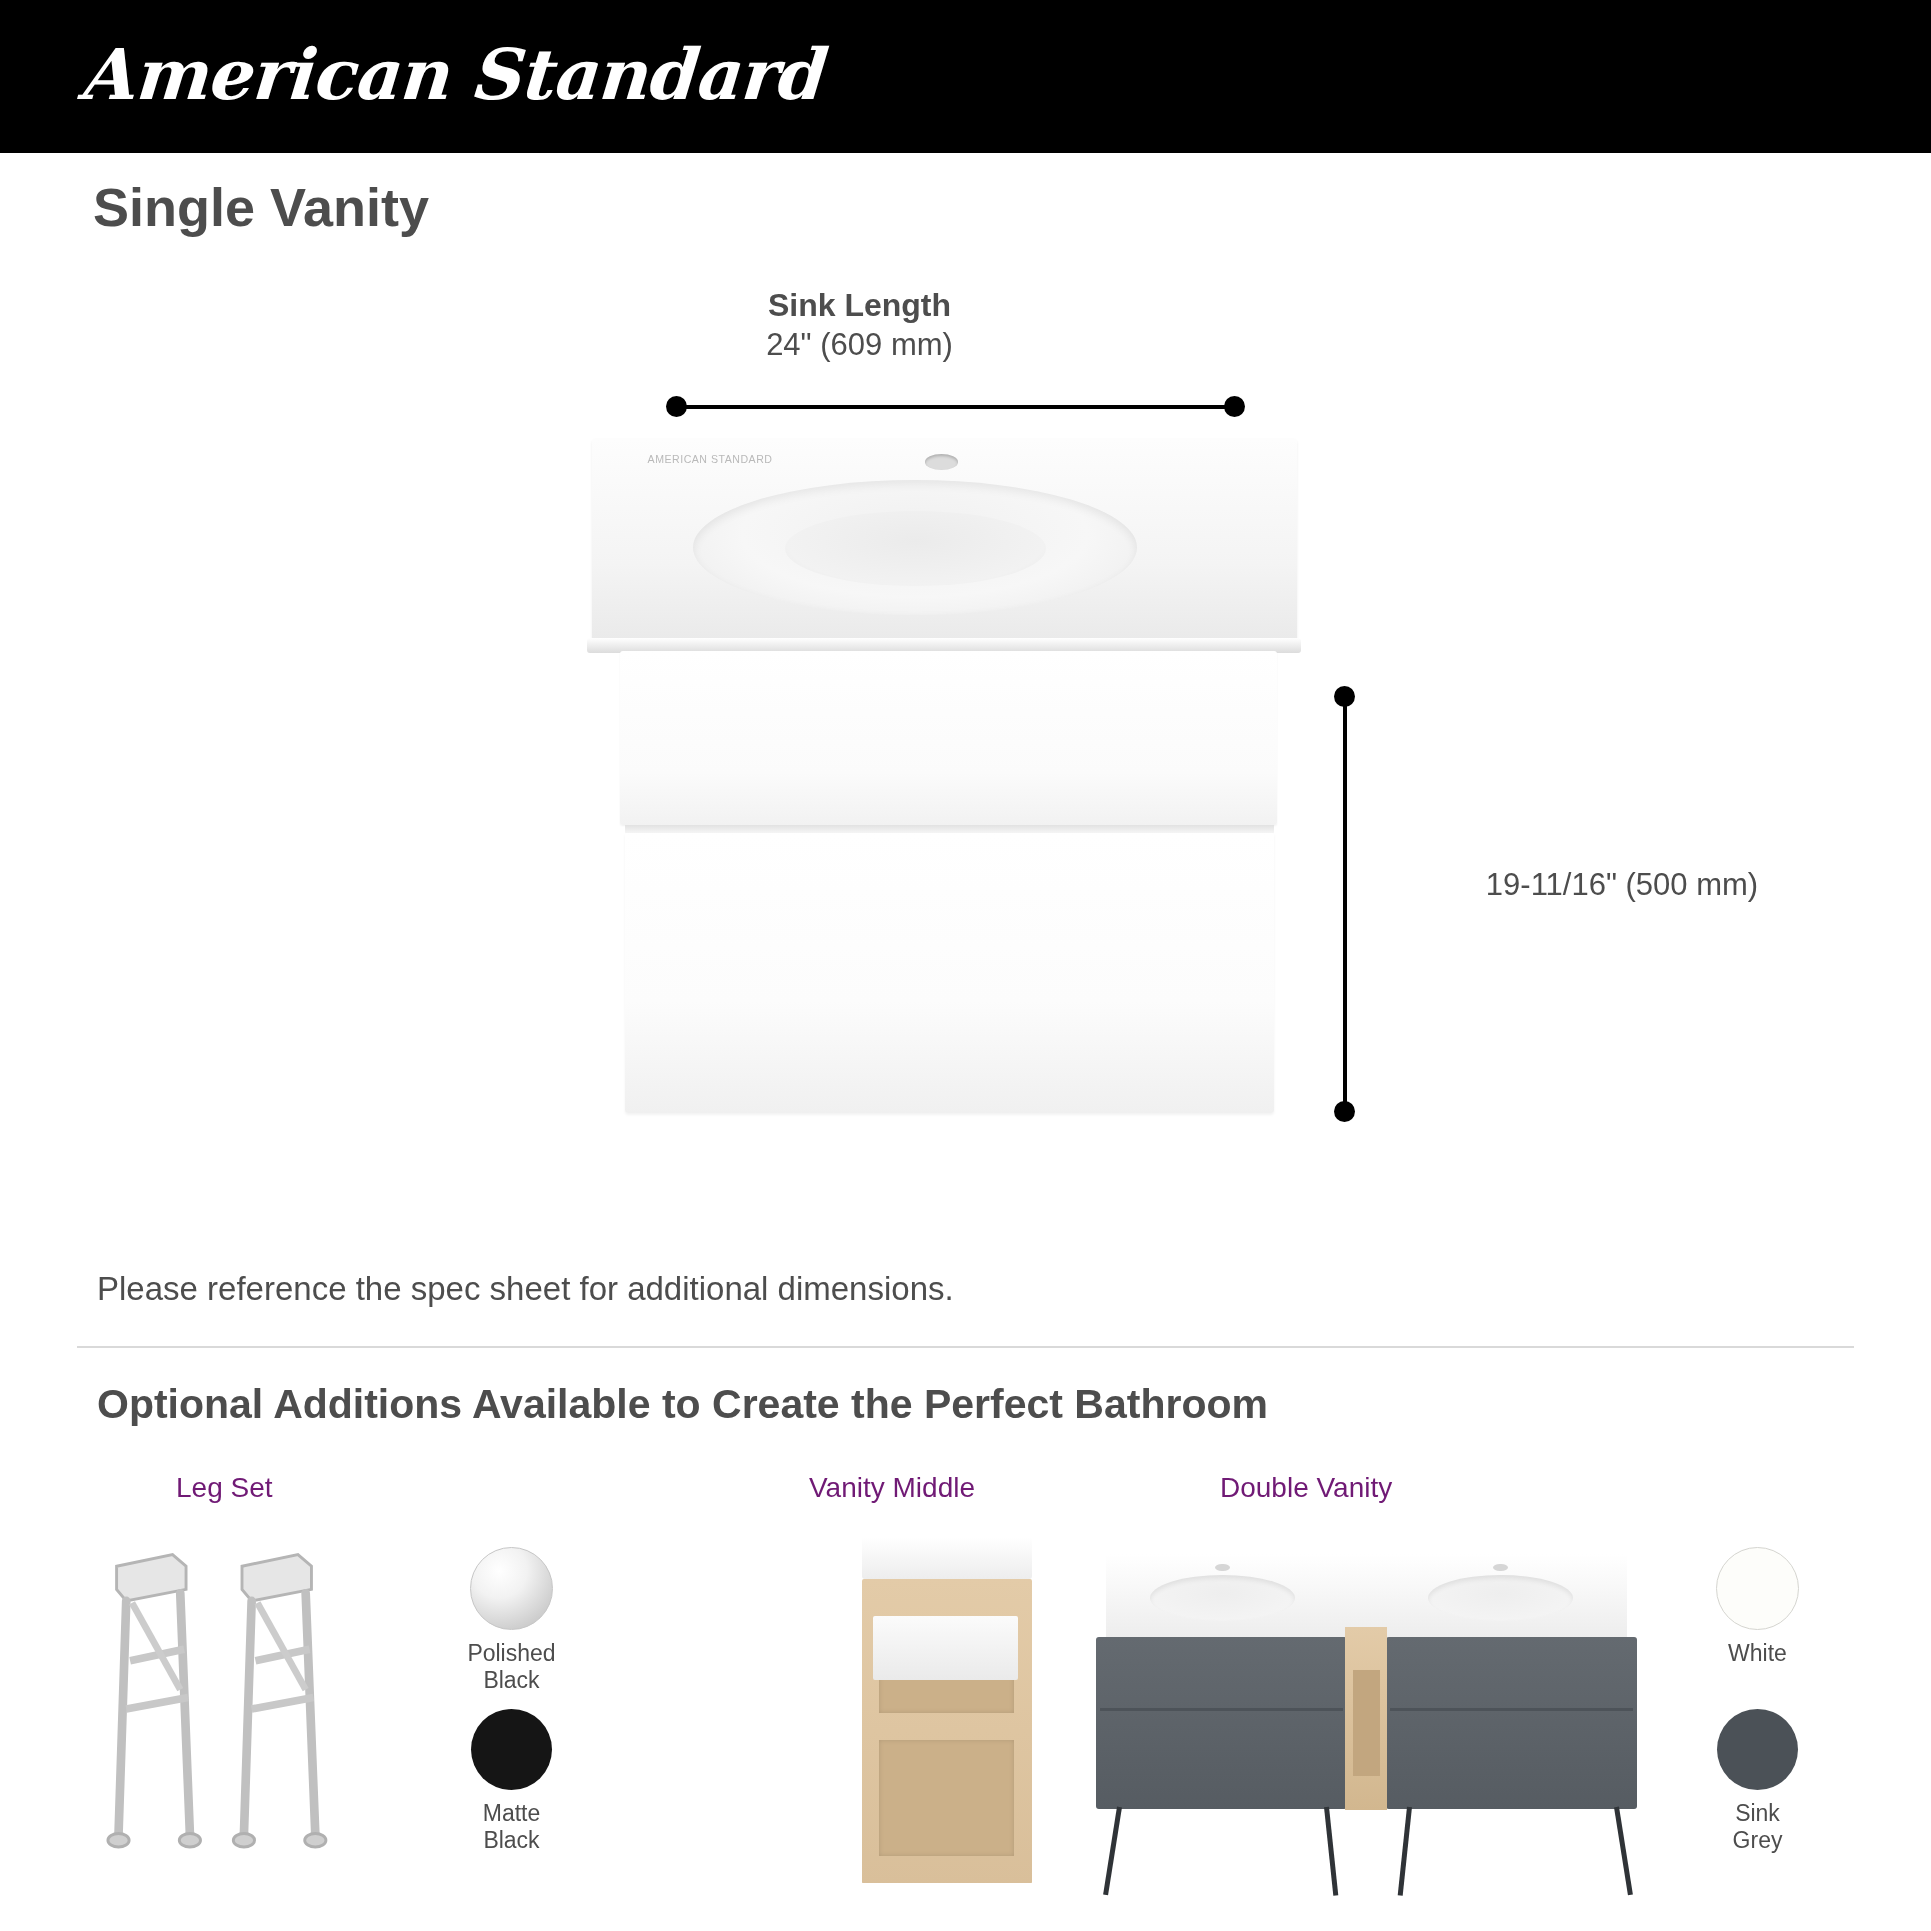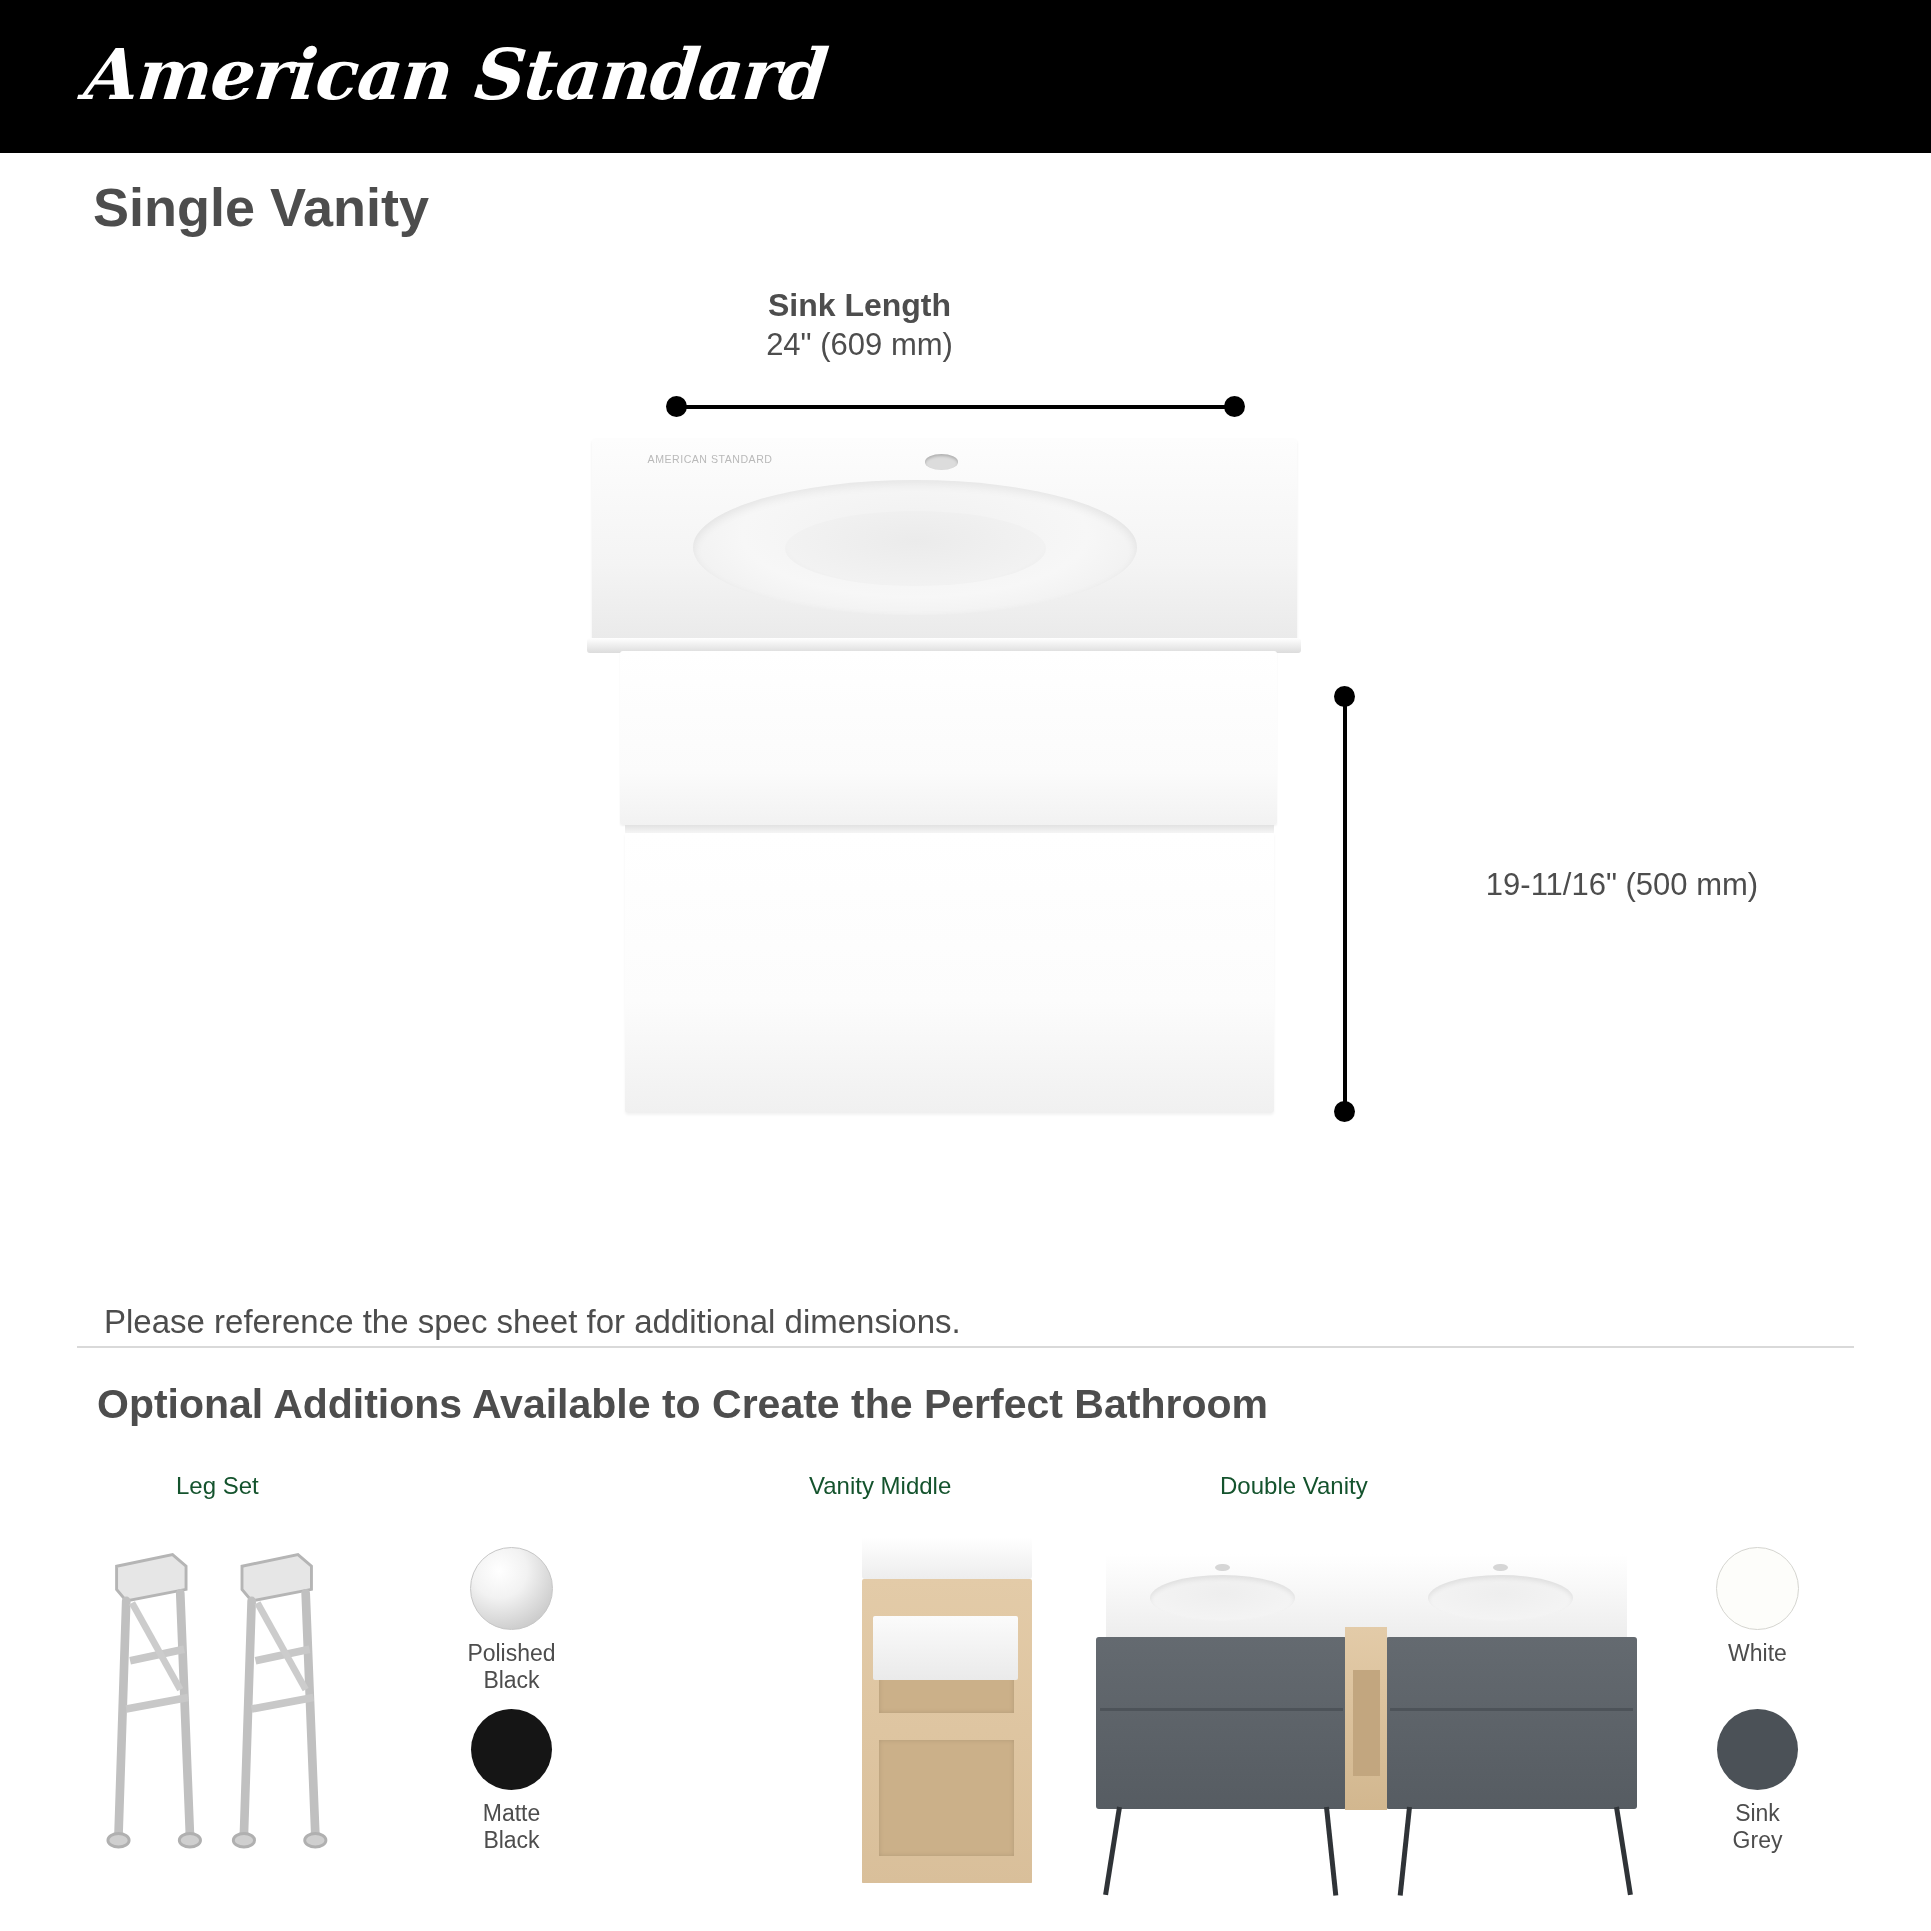--- a/index.html
+++ b/index.html
@@ -197,25 +197,24 @@
     left: 46px; top: 394px;
     width: 649px; height: 280px;
     background: linear-gradient(180deg,#ffffff 0%, #fcfcfc 60%, #f0f0f0 100%);
     border-radius: 2.9px;
     box-shadow: 0 1.9px 2.9px rgba(0,0,0,0.05);
   }
 
   
   .spec-note {
     position: absolute;
-    left: 104px;
+    left: 97px;
     top: 1270px;
     font-size: 33px;
     color: #4d4d4d;
-    margin-top: 33px;
   }
   .divider {
     position: absolute;
     left: 77px;
     top: 1346px;
     width: 1777px;
     height: 1.9px;
     background: #d9d9d9;
   }
 
@@ -223,22 +222,22 @@
   .optional-title {
     position: absolute;
     left: 97px;
     top: 1381px;
     font-size: 41px;
     font-weight: bold;
     color: #4d4d4d;
   }
   .col-head {
     position: absolute;
-    font-size: 24px;
-    color: #14532d;
+    font-size: 28px;
+    color: #701a75;
     top: 1472px;
   }
   .head-leg { left: 176px; }
   .head-mid { left: 809px; }
   .head-dbl { left: 1220px; }
 
   
   .swatch-item {
     position: absolute;
     width: 193px;

